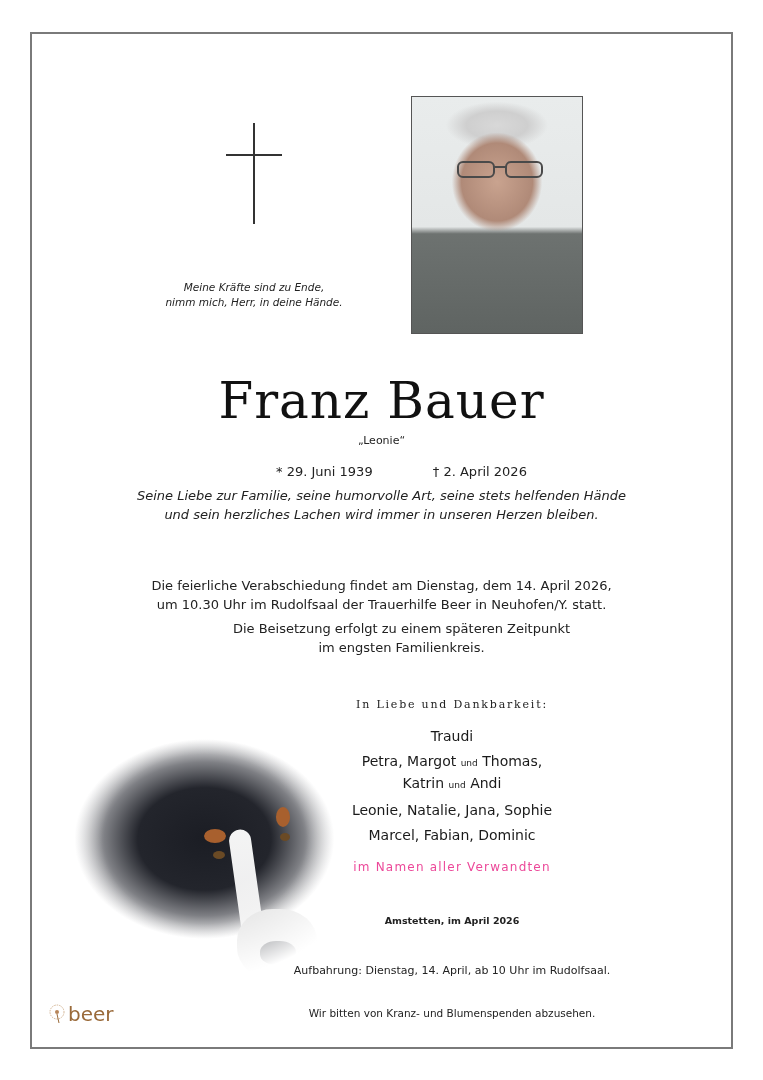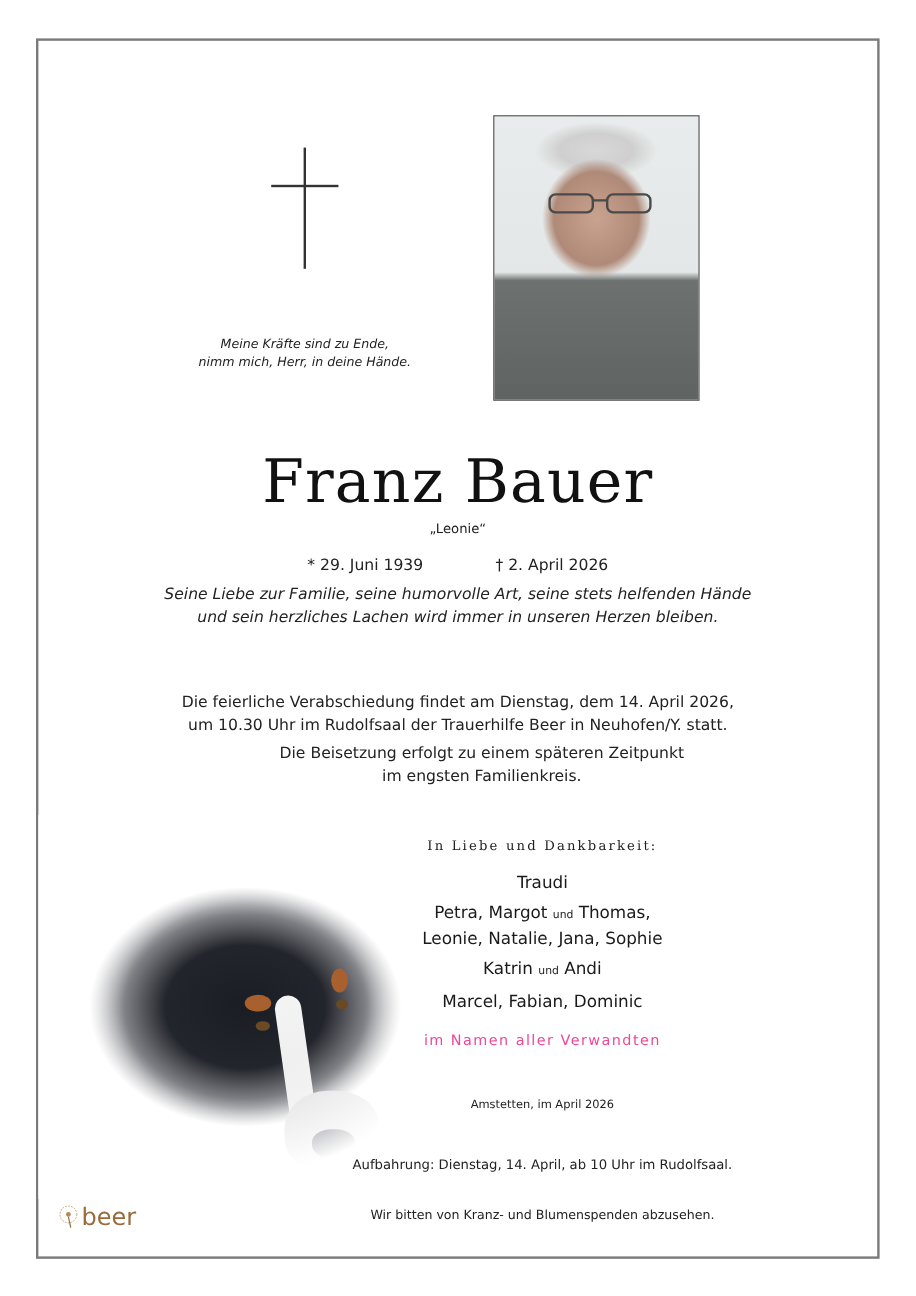--- a/index.html
+++ b/index.html
@@ -12,41 +12,41 @@
   .cross-v { position:absolute; left:221px; top:89px; width:2px; height:101px; background:#333; }
   .cross-h { position:absolute; left:194px; top:120px; width:56px; height:2px; background:#333; }
   .verse { left:100px; top:246px; width:244px; font-size:10.5px; font-style:italic; line-height:15px; color:#222; }
   .photo { left:379px; top:62px; width:170px; height:236px; border:1px solid #555;
            background: radial-gradient(ellipse 38% 30% at 50% 36%, #c9a38f 0%, #b08a78 55%, rgba(176,138,120,0) 70%),
                        radial-gradient(ellipse 30% 10% at 50% 12%, #d8d8d8 0%, #cfcfcf 60%, rgba(200,200,200,0) 100%),
                        linear-gradient(to bottom, #e9ecec 0%, #e4e7e7 55%, #6d7270 58%, #5f6462 100%); }
   .glasses { position:absolute; left:42px; top:62px; width:92px; height:20px; }
   .name { left:0; top:338px; width:699px; font-family:"DejaVu Serif", serif; font-size:50px; letter-spacing:1px; color:#111; }
   .nick { left:0; top:400px; width:699px; font-size:11px; color:#222; }
-  .dates { left:0; top:430px; width:699px; font-size:13px; color:#222; }
+  .dates { left:0; top:430px; width:699px; font-size:13px; color:#222;padding-left:20px; }
   .dates span { display:inline-block; margin:0 28px; }
   .tribute { left:0; top:452px; width:699px; font-size:13px; font-style:italic; line-height:19px; color:#222; }
   .farewell { left:0; top:542px; width:699px; font-size:13px; line-height:19px; color:#222; }
   .burial { left:0; top:585px; width:699px; font-size:13px; line-height:19px; color:#222;padding-left:20px; }
   .dog { left:-20px; top:645px; width:370px; height:320px;
          background: radial-gradient(ellipse 45% 40% at 52% 50%, #1b1d24 0%, #23252c 40%, rgba(40,42,50,0.6) 60%, rgba(255,255,255,0) 78%); }
   .dog-blaze { position:absolute; left:226px; top:150px; width:22px; height:150px; background:linear-gradient(#fff,#f1f1f1); border-radius:11px; transform:rotate(-8deg); opacity:.95; }
   .dog-muzzle { position:absolute; left:225px; top:230px; width:80px; height:70px; background:#e9e9e9; border-radius:45%; }
   .dog-nose { position:absolute; left:248px; top:262px; width:36px; height:24px; background:#7b7d82; border-radius:45%; }
   .dog-tan1 { position:absolute; left:192px; top:150px; width:22px; height:14px; background:#a8602e; border-radius:50%; }
   .dog-tan2 { position:absolute; left:264px; top:128px; width:14px; height:20px; background:#a8602e; border-radius:50%; }
   .dog-eye1 { position:absolute; left:201px; top:172px; width:12px; height:8px; background:#6a4a25; border-radius:50%; }
   .dog-eye2 { position:absolute; left:268px; top:154px; width:10px; height:8px; background:#6a4a25; border-radius:50%; }
   .dog-fade { position:absolute; inset:0; background: radial-gradient(ellipse 50% 48% at 52% 50%, rgba(255,255,255,0) 55%, rgba(255,255,255,1) 90%); }
   .thanks-h { left:270px; top:664px; width:300px; font-family:"DejaVu Serif", serif; font-size:11px; letter-spacing:1.8px; color:#222; }
   .family { left:270px; top:692px; width:300px; font-size:14px; line-height:20px; color:#1a1a1a; }
   .family .row { margin-bottom:5px; }
   .family small { font-size:9px; }
   .relatives { left:270px; top:826px; width:300px; font-size:12px; letter-spacing:1.2px; color:#ec4899; }
-  .place { left:270px; top:881px; width:300px; font-size:9.5px; color:#222; }
+  .place { left:270px; top:881px; width:300px; font-size:9.5px; color:#222;font-weight:bold; }
   .lying { left:200px; top:930px; width:440px; font-size:11px; line-height:14px; color:#222; }
   .lying .addr { font-size:9px; }
   .flowers { left:200px; top:973px; width:440px; font-size:10.5px; color:#222; }
   .logo { left:16px; top:968px; display:flex; align-items:center; color:#9a6a3a; }
   .logo-text { font-size:20px; font-family:"DejaVu Sans", sans-serif; margin-left:2px; }
 </style>
 </head>
 <body>
 
 <div class="frame">
@@ -100,22 +100,22 @@
     <div class="dog-muzzle"></div>
     <div class="dog-nose"></div>
     <div class="dog-fade"></div>
   </div>
 
   <div class="abs thanks-h center">In Liebe und Dankbarkeit:</div>
 
   <div class="abs family center">
     <div class="row">Traudi</div>
     <div><span>Petra, Margot </span><small>und</small><span> Thomas,</span></div>
+    <div class="row"><span>Katrin </span><small>und</small><span> Andi</span></div>
     <div class="row">Leonie, Natalie, Jana, Sophie</div>
-    <div class="row"><span>Katrin </span><small>und</small><span> Andi</span></div>
     <div class="row">Marcel, Fabian, Dominic</div>
   </div>
 
   <div class="abs relatives center">im Namen aller Verwandten</div>
 
   <div class="abs place center">Amstetten, im April 2026</div>
 
   <div class="abs lying center">
     <div>Aufbahrung: Dienstag, 14. April, ab 10 Uhr im Rudolfsaal.</div>
   </div>

